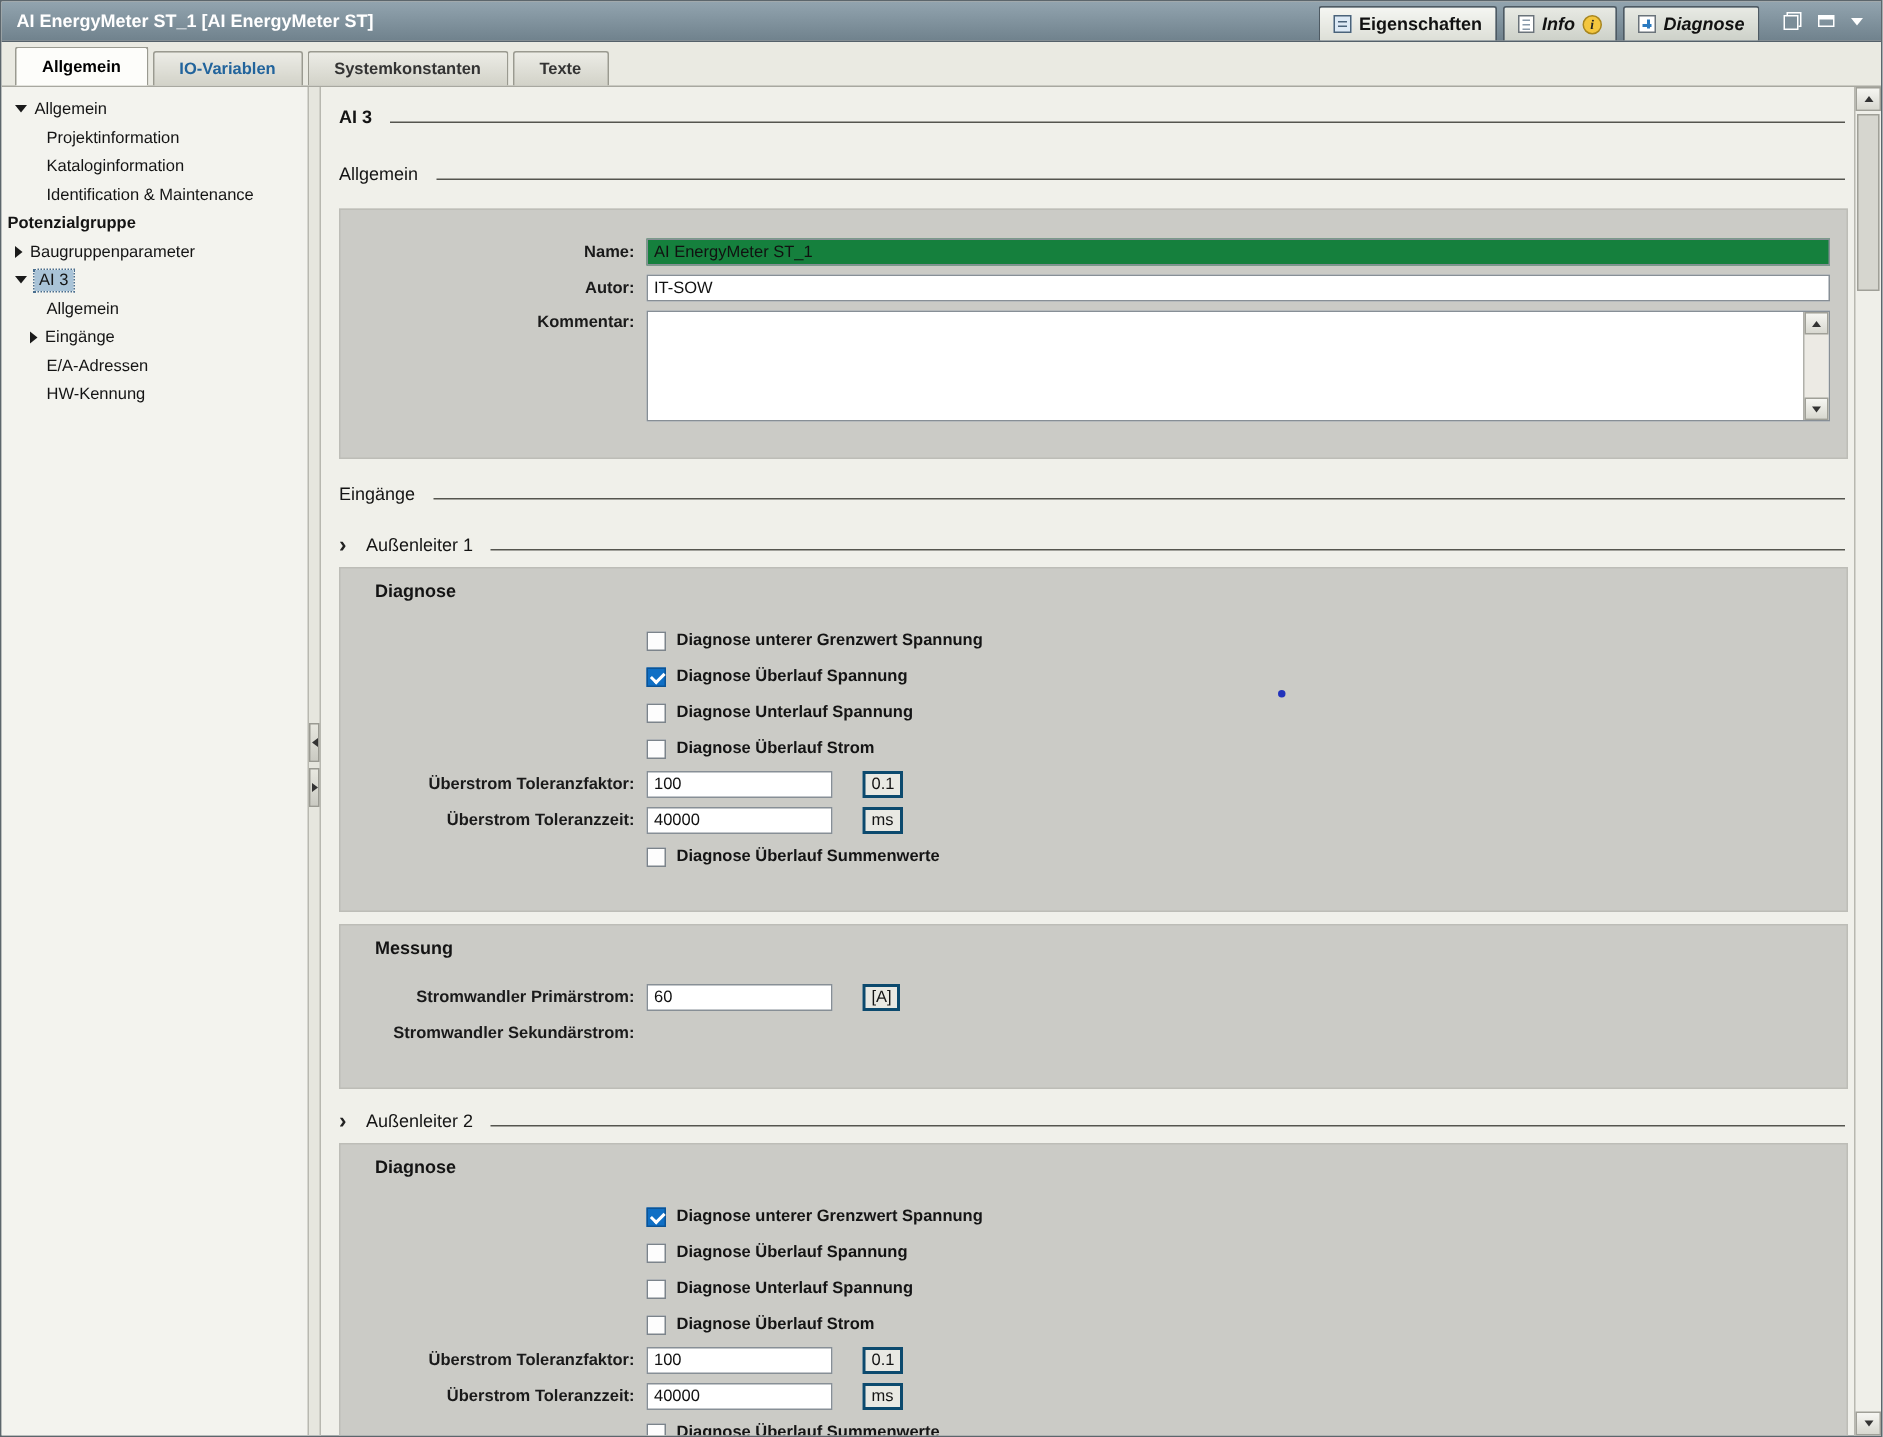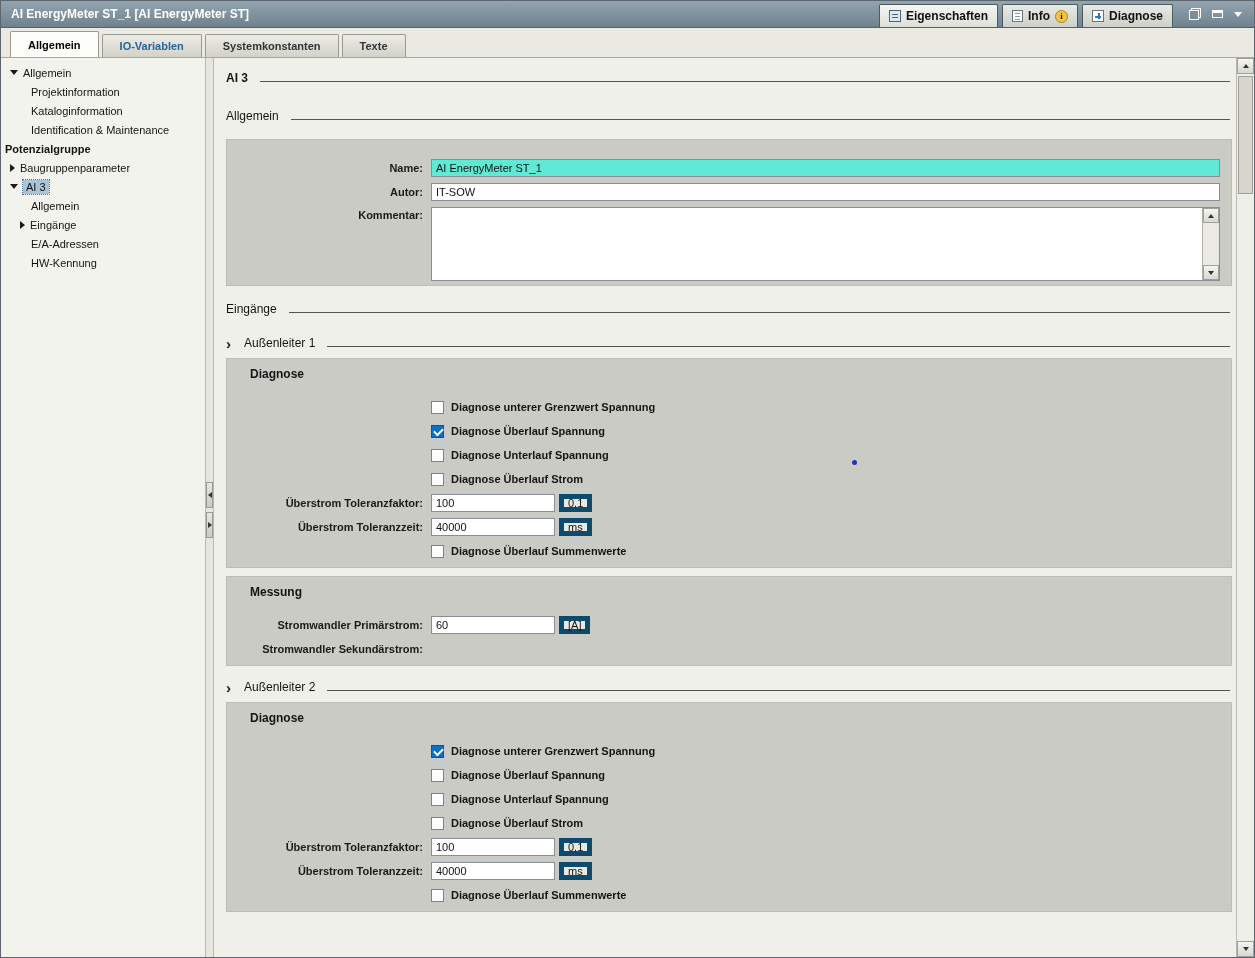--- a/index.html
+++ b/index.html
@@ -13,21 +13,21 @@
   .titlebar { position:absolute; top:0; left:0; right:0; height:27px;
               background:linear-gradient(#92a4af,#70828d); border-bottom:1px solid #55616a;
               display:flex; align-items:flex-end; }
   .tb-title { color:#fff; font-weight:bold; font-size:12px; padding:0 10px 6px 10px; flex:1;
               white-space:nowrap; overflow:hidden; }
   .insp-tabs { display:flex; align-items:flex-end; gap:4px; }
   .insp-tab { display:flex; align-items:center; gap:5px; height:23px; padding:0 9px;
               border:1px solid #4e5a63; border-bottom:none; font-weight:bold; font-size:12px;
               border-radius:2px 2px 0 0; cursor:default; color:#111; }
   .insp-tab.on  { background:linear-gradient(#f5f6f2,#dddfd7); }
-  .insp-tab.off { background:linear-gradient(#e8eae4,#cdd1c9); }
+  .insp-tab.off { background:linear-gradient(#e8eae4,#cdd1c9);font-style:italic; }
   .win-btns { display:flex; align-items:center; gap:11px; padding:0 12px 7px 16px; }
 
   .icon-props { width:12px; height:12px; border:1px solid #4a637a; background:#dce9f5; position:relative; }
   .icon-props::before { content:""; position:absolute; left:2px; right:2px; top:3px; height:1px;
                         background:#4a637a; box-shadow:0 3px 0 #4a637a; }
   .icon-info-doc { width:11px; height:12px; border:1px solid #6a737a; background:#fff; position:relative; }
   .icon-info-doc::before { content:""; position:absolute; left:2px; right:2px; top:2px; height:1px;
                            background:#8899aa; box-shadow:0 3px 0 #8899aa, 0 6px 0 #8899aa; }
   .badge-info { width:13px; height:13px; border-radius:50%; background:#f3c63e; border:1px solid #a8861e;
                 color:#222; font-size:9px; font-weight:bold; display:flex; align-items:center;
@@ -76,34 +76,34 @@
   .content { flex:1; padding:13px 4px 0 12px; overflow:hidden; }
 
   .page-head, .sec-head, .sub-head { display:flex; align-items:flex-end; }
   .page-head .t { font-weight:bold; font-size:12px; line-height:14px; }
   .sec-head .t, .sub-head .t { font-size:12px; line-height:14px; }
   .rule { flex:1; border-bottom:1px solid #55554f; margin:0 2px 3px 12px; }
   .sec-head { margin-top:24px; }
   .sub-head { margin-top:20px; }
   .sub-head .chev { font-weight:bold; font-size:15px; line-height:13px; margin-right:13px; color:#222; cursor:default; }
 
-  .panel { background:#cbcbc6; border:1px solid #bdbdb7; margin-top:8px; padding:8px 11px 4px 8px; }
+  .panel { background:#cbcbc6; border:1px solid #bdbdb7; margin-top:8px; padding:8px 11px 24px 8px; }
   .panel.formpanel { margin-top:16px; padding-top:16px; }
   .panel-title { font-weight:bold; font-size:12px; margin:0 0 14px 15px; }
 
   .form-row { display:flex; align-items:center; height:24px; }
   .form-row.top { align-items:flex-start; height:auto; margin-top:3px; }
   .form-label { width:196px; flex-shrink:0; text-align:right; padding-right:8px; font-weight:bold; color:#1a1a1a; }
   .form-row.top .form-label { padding-top:2px;text-align:right; }
 
   .txt { height:18px; border:1px solid #878f96; background:#fff; font:11px "Liberation Sans",sans-serif; padding:0 4px; color:#111; }
   .txt.full  { flex:1; min-width:0; }
-  .txt.gray  { background:#5eead4; }
+  .txt.gray  { background:#15803d; }
   .txt.small { width:124px; }
-  .unit { height:18px; margin-left:4px; padding:0 4px; border:5px solid #0c4a6e; background:#e9e9e3;
+  .unit { height:18px; margin-left:20px; padding:0 4px; border:2px solid #0c4a6e; background:#e9e9e3;
           display:flex; align-items:center; justify-content:center; min-width:24px; }
 
   .comment { flex:1; height:74px; border:1px solid #878f96; background:#fff; display:flex; }
   .comment .pad { flex:1; }
   .comment .sb { width:17px; border-left:1px solid #b0b0aa; background:#eceae4; display:flex;
                  flex-direction:column; justify-content:space-between; }
   .sb-btn { height:15px; background:linear-gradient(#f6f6f2,#d8d8d0); border:1px solid #a0a098;
             display:flex; align-items:center; justify-content:center; }
   .arr-up   { width:0;height:0;border-left:3px solid transparent;border-right:3px solid transparent;border-bottom:4px solid #333; }
   .arr-down { width:0;height:0;border-left:3px solid transparent;border-right:3px solid transparent;border-top:4px solid #333; }

